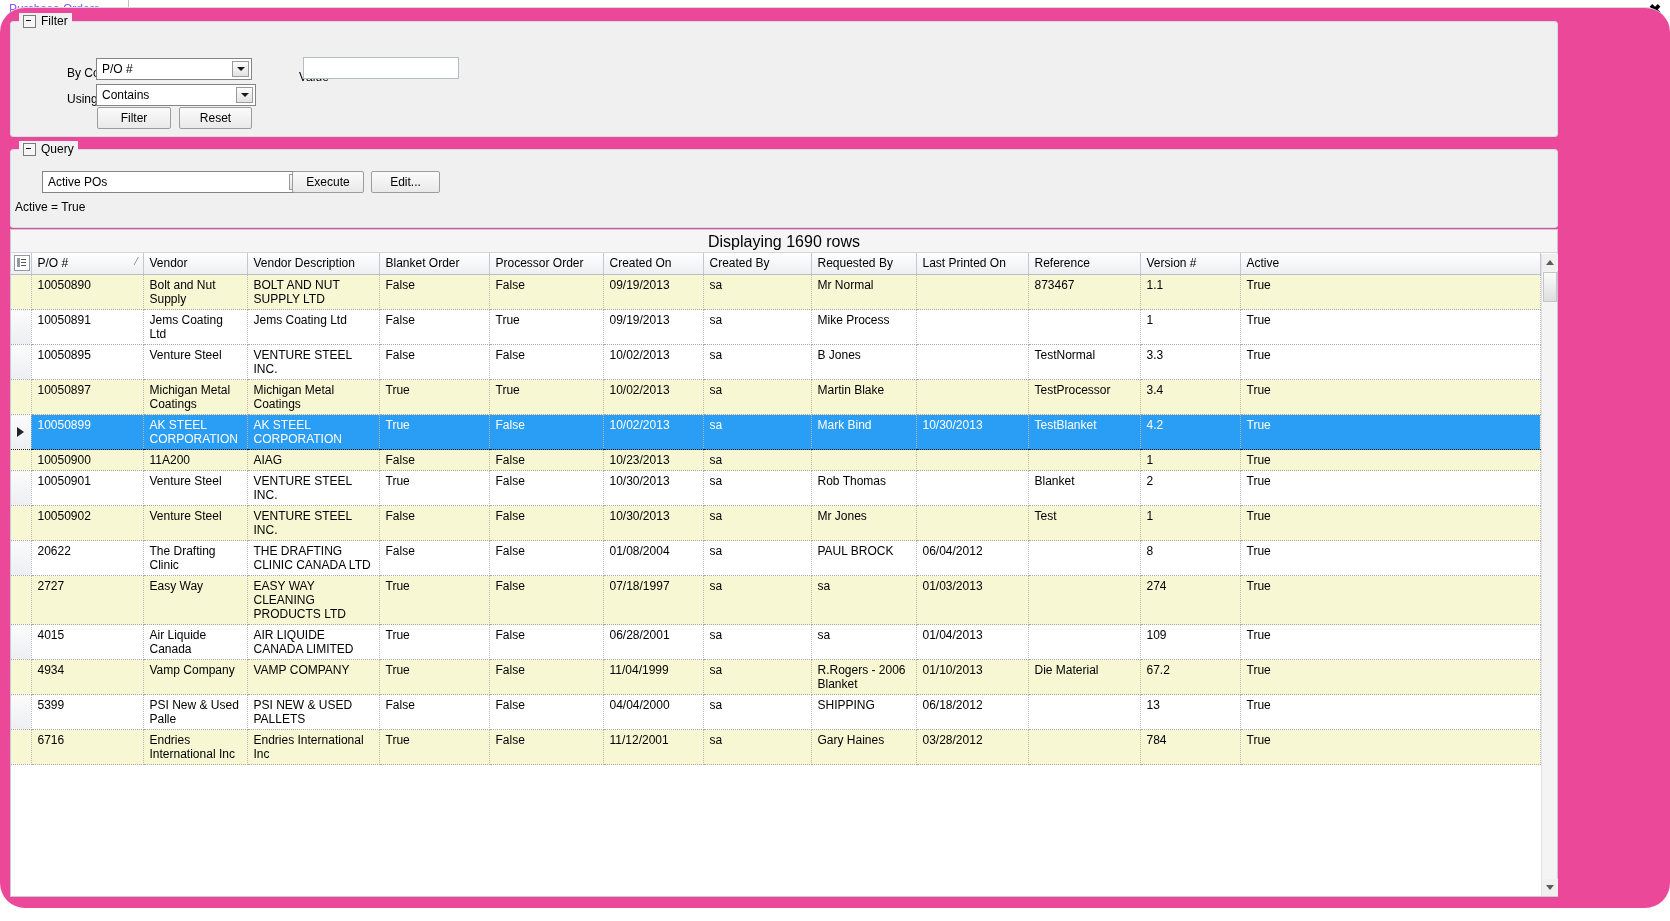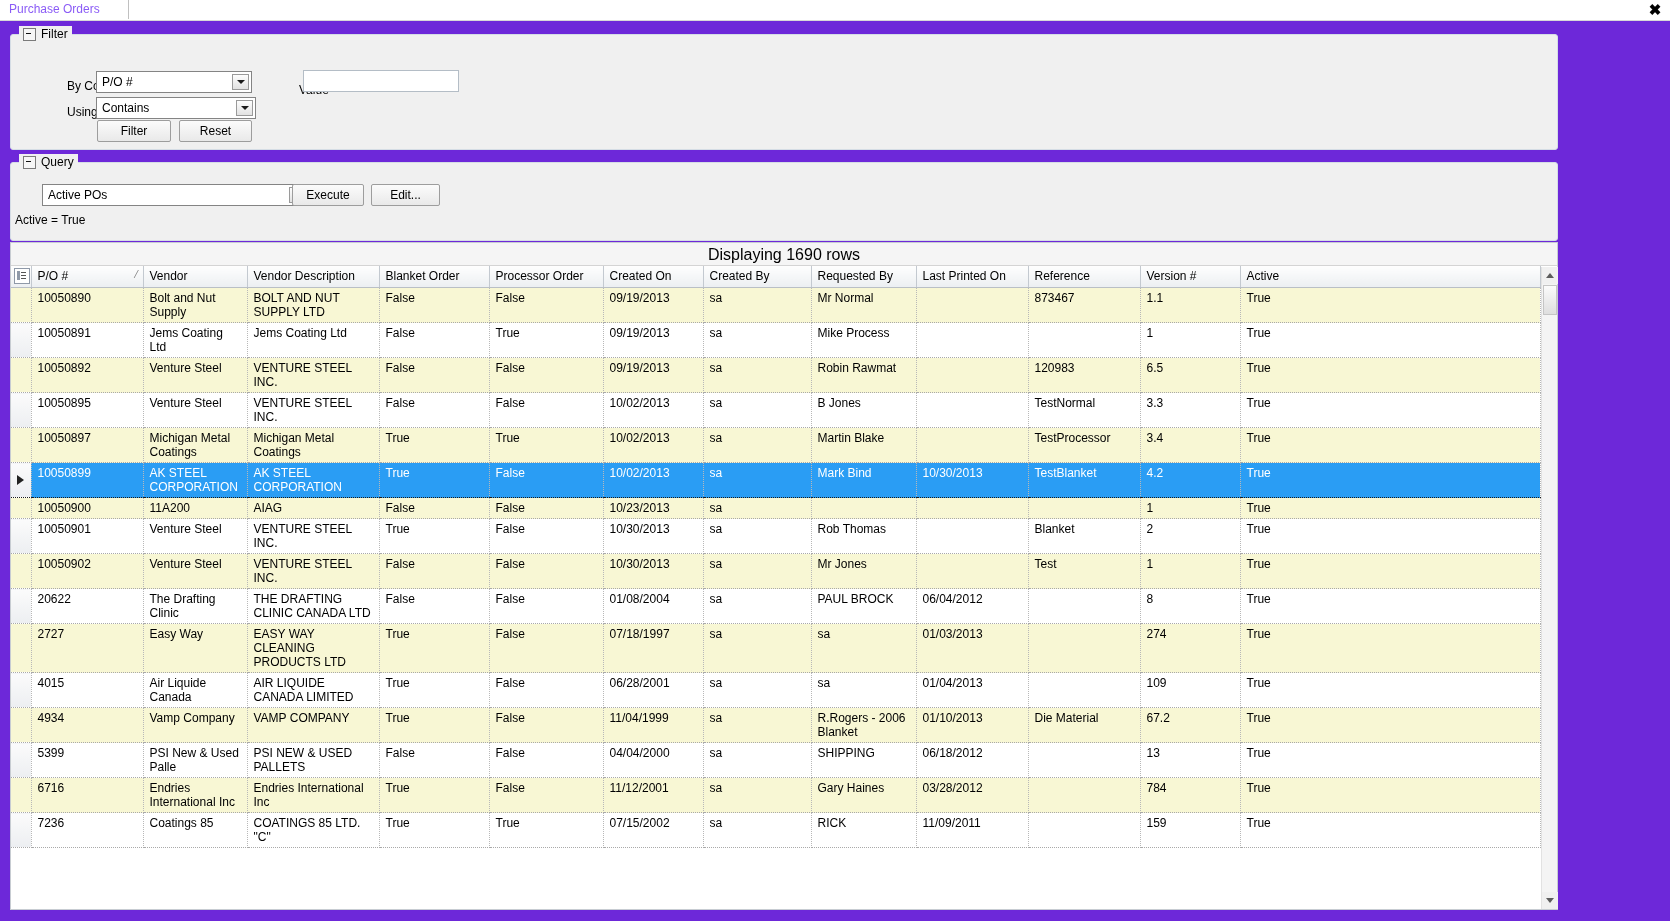--- a/index.html
+++ b/index.html
@@ -34,25 +34,26 @@
     position: absolute; right: 6px; top: 1px;
     width: 18px; height: 18px;
     line-height: 18px; text-align: center;
     font-size: 15px; font-weight: bold;
     color: #000;
     cursor: pointer;
   }
 
   
   .panel {
-    position: absolute; left: 0; top: 20px;
+    position: absolute; left: 0; top: 7px;
     width: 1670px; height: 901px;
-    background: #6d28d9;
+    background: #ec4899;
     border-top: 1px solid #d8d8d8;
     box-sizing: border-box;
+    border-radius: 25px;
   }
 
   
   .group {
     position: absolute;
     border: 1px solid #d5dde5;
     border-radius: 3px;
     background: #f0f0f0;
     box-sizing: border-box;
   }
@@ -424,36 +425,20 @@
               <td>True</td>
               <td>09/19/2013</td>
               <td>sa</td>
               <td>Mike Process</td>
               <td></td>
               <td></td>
               <td>1</td>
               <td>True</td>
               <td style="border-right: none;"></td>
             </tr>
-            <tr class="alt">
-              <td class="gutter"></td>
-              <td>10050892</td>
-              <td>Venture Steel</td>
-              <td>VENTURE STEEL INC.</td>
-              <td>False</td>
-              <td>False</td>
-              <td>09/19/2013</td>
-              <td>sa</td>
-              <td>Robin Rawmat</td>
-              <td></td>
-              <td>120983</td>
-              <td>6.5</td>
-              <td>True</td>
-              <td style="border-right: none;"></td>
-            </tr>
             <tr>
               <td class="gutter"></td>
               <td>10050895</td>
               <td>Venture Steel</td>
               <td>VENTURE STEEL INC.</td>
               <td>False</td>
               <td>False</td>
               <td>10/02/2013</td>
               <td>sa</td>
               <td>B Jones</td>
@@ -631,36 +616,20 @@
               <td>Endries International Inc</td>
               <td>Endries International Inc</td>
               <td>True</td>
               <td>False</td>
               <td>11/12/2001</td>
               <td>sa</td>
               <td>Gary Haines</td>
               <td>03/28/2012</td>
               <td></td>
               <td>784</td>
-              <td>True</td>
-              <td style="border-right: none;"></td>
-            </tr>
-            <tr>
-              <td class="gutter"></td>
-              <td>7236</td>
-              <td>Coatings 85</td>
-              <td>COATINGS 85 LTD. "C"</td>
-              <td>True</td>
-              <td>True</td>
-              <td>07/15/2002</td>
-              <td>sa</td>
-              <td>RICK</td>
-              <td>11/09/2011</td>
-              <td></td>
-              <td>159</td>
               <td>True</td>
               <td style="border-right: none;"></td>
             </tr>
           </tbody>
       </table>
     </div>
 
     <div class="vscroll">
       <div class="sb-arrow up">
           <span class="tri-up"></span>

